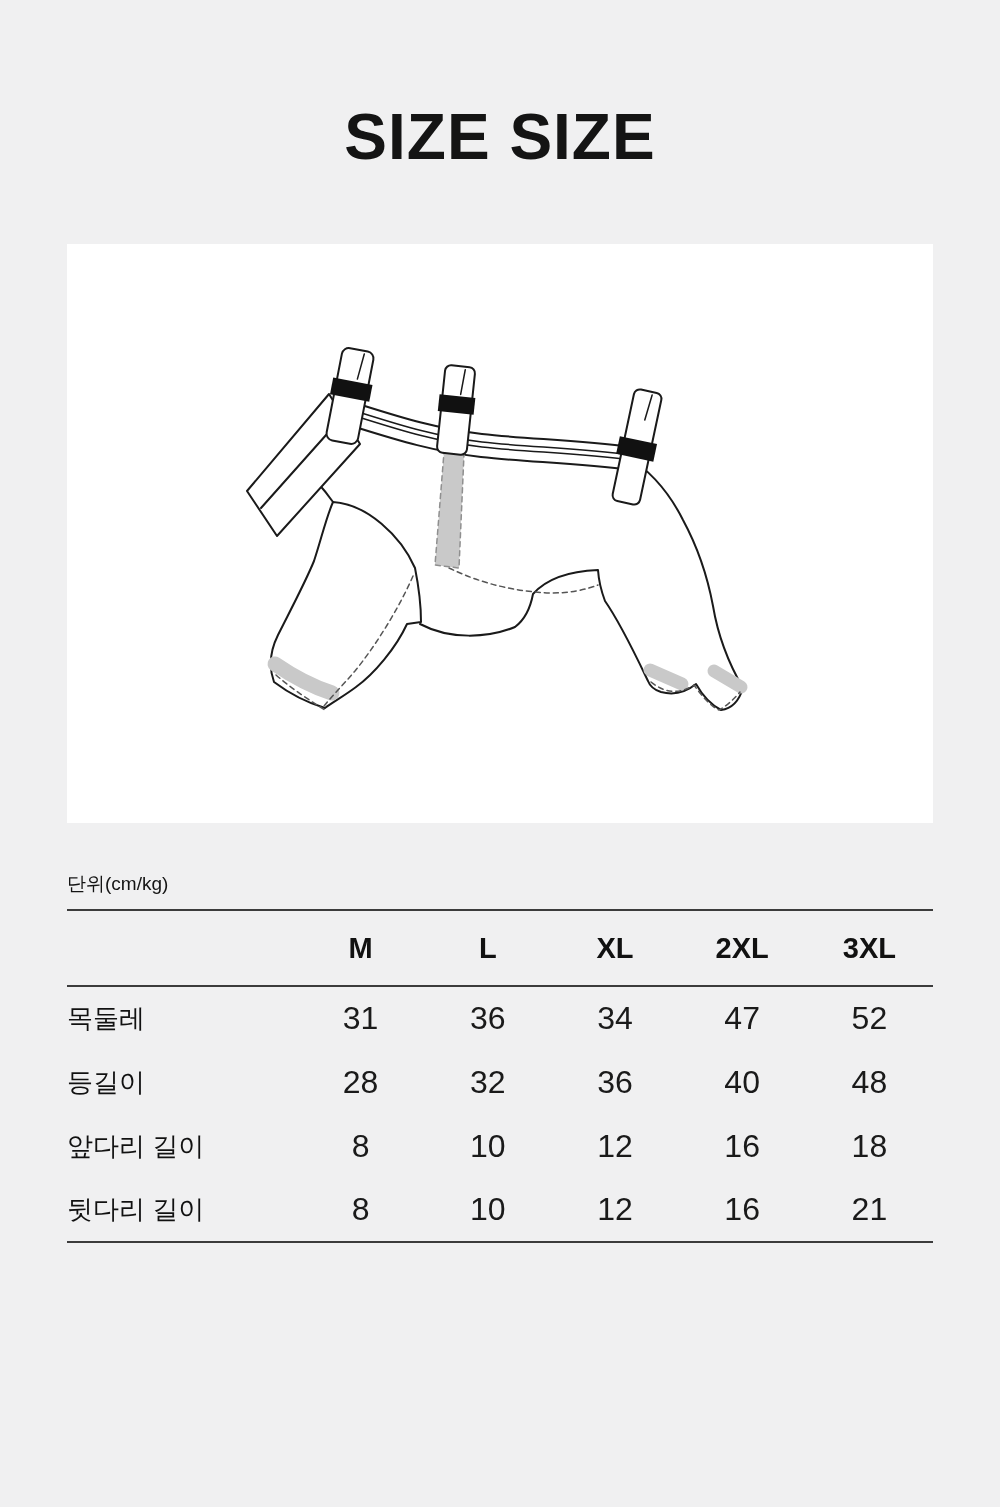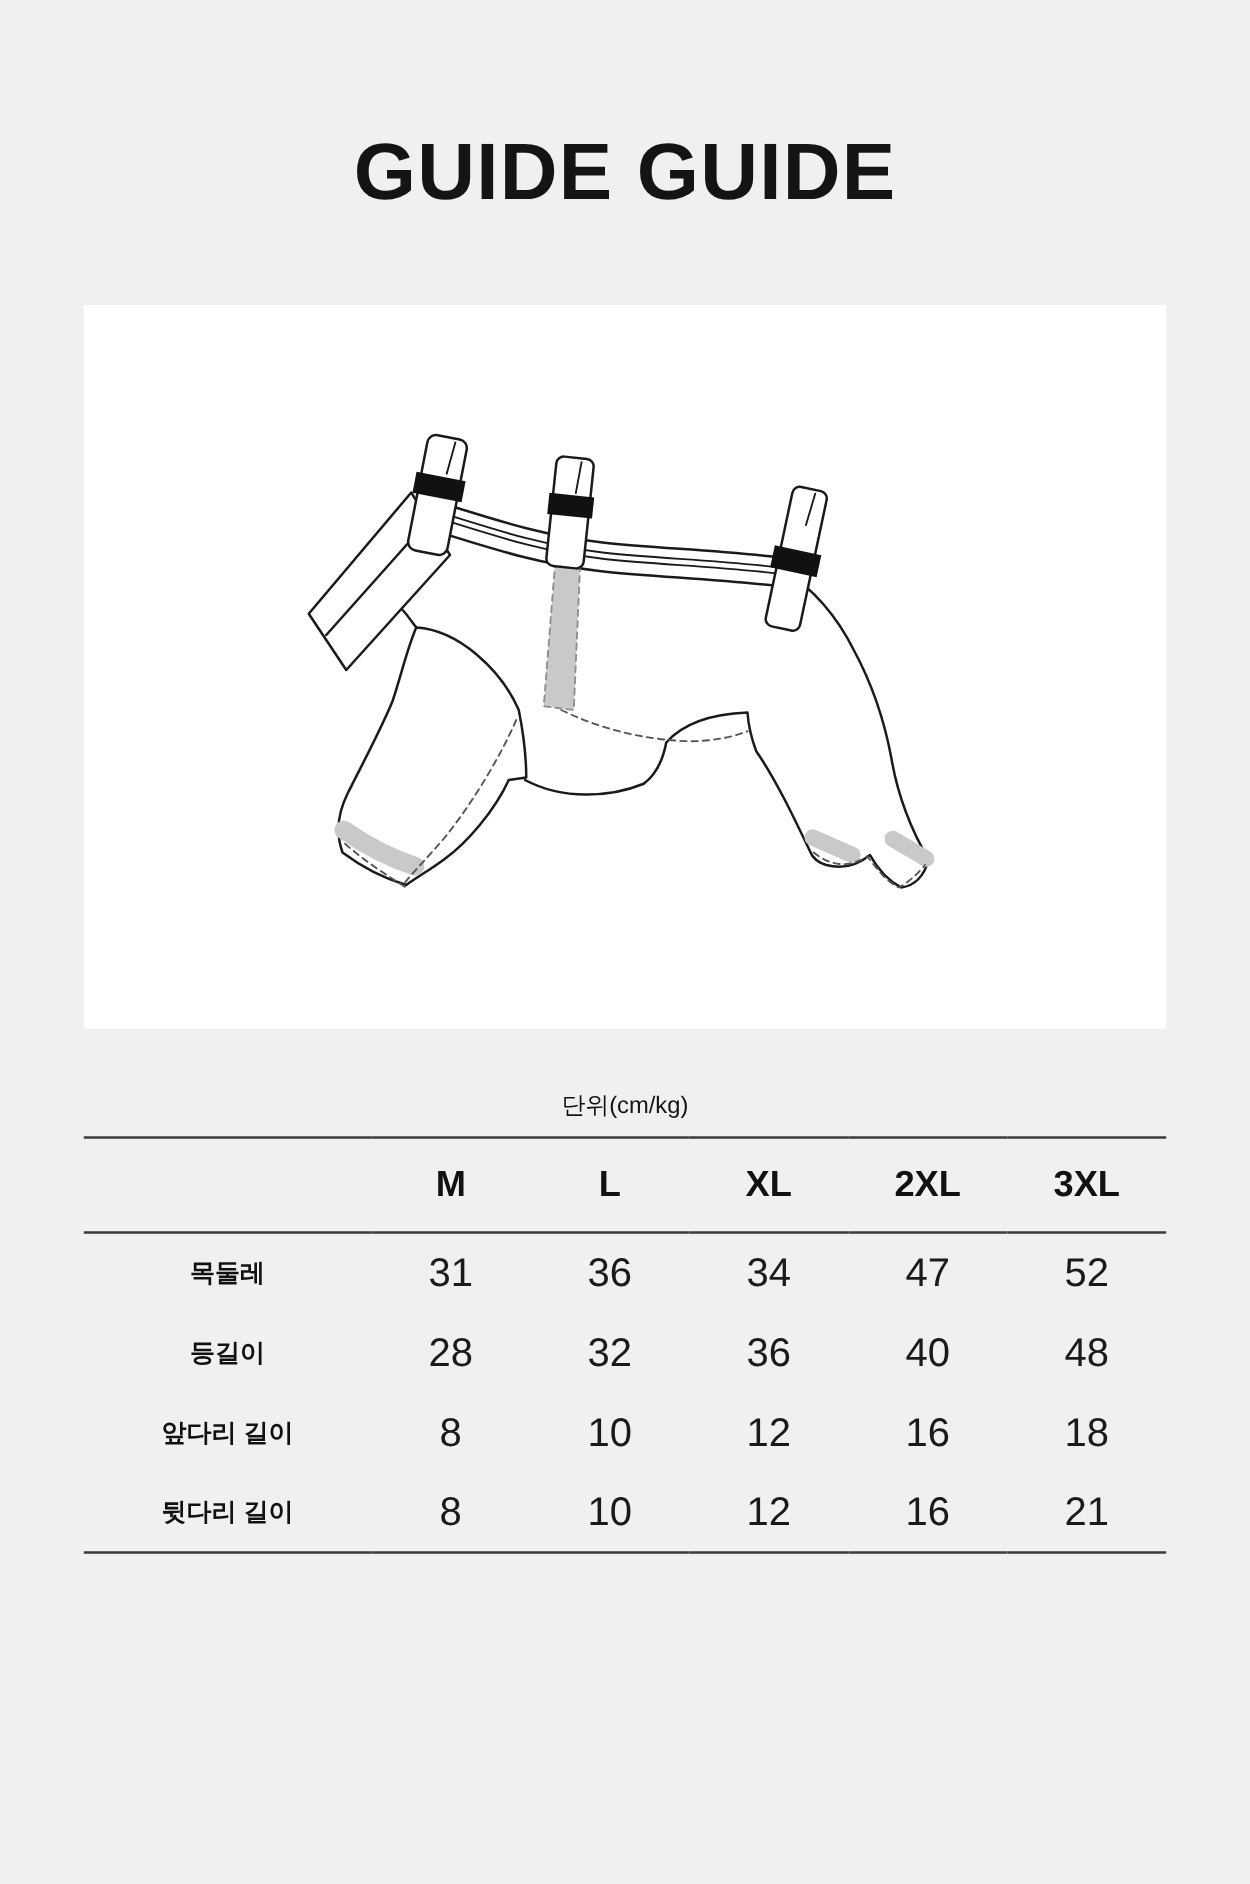--- a/index.html
+++ b/index.html
@@ -12,40 +12,40 @@
   .page-title{
     margin:0;padding-top:100px;height:80px;
     text-align:center;font-size:64px;font-weight:700;letter-spacing:1px;color:#141414;
   }
   .panel{
     width:866px;height:579px;margin:64px auto 0;background:#ffffff;
   }
   .content{width:866px;margin:0 auto}
   .unit-label{
     margin-top:48px;margin-bottom:12px;
-    text-align:center;font-size:19px;color:#141414;
+    text-align:left;font-size:19px;color:#141414;
   }
   table.size-table{
     width:100%;border-collapse:collapse;table-layout:fixed;
     border-top:2px solid #3c3c3c;border-bottom:2px solid #3c3c3c;
   }
   table.size-table col.label-col{width:230px}
   table.size-table thead tr{height:76px;border-bottom:2px solid #3c3c3c}
   table.size-table thead th{font-size:29px;font-weight:700;text-align:center;padding:0}
   table.size-table tbody tr{height:64px}
-  table.size-table tbody th{font-size:20px;font-weight:700;text-align:center;padding:0}
+  table.size-table tbody th{font-size:26px;font-weight:400;text-align:left;padding:0}
   table.size-table tbody td{font-size:32px;font-weight:400;text-align:center;padding:0;color:#1a1a1a}
   .footnote{
     margin:26px 0 0;font-size:19px;color:#222;
   }
 </style>
 </head>
 <body>
 
-<h1 class="page-title">GUIDE GUIDE</h1>
+<h1 class="page-title">SIZE SIZE</h1>
 
 <div class="panel">
   <svg width="866" height="579" viewBox="0 0 866 579" aria-hidden="true">
     <g stroke="#1a1a1a" stroke-width="2" fill="none" stroke-linecap="round" stroke-linejoin="round">
 
       <path fill="#ffffff" stroke="none" d="M290,188 C380,204 480,206 560,212 C585,228 603,250 616,276 C629,300 640,330 646,362 C651,392 662,420 676,444 Q670,464 654,466 Q639,458 629,440 Q613,453 594,448 Q584,445 581,437 C569,412 554,380 538,357 Q532,341 531,326 C506,327 481,333 466,350 C463,366 456,377 448,383 C421,394 383,396 353,380 L352,320 C340,285 315,258 280,240 C270,225 278,200 290,188 Z"></path>
 
       <path d="M560,212 C585,228 603,250 616,276 C629,300 640,330 646,362 C651,392 662,420 676,444 Q670,464 654,466 Q639,458 629,440 Q613,453 594,448 Q584,445 581,437 C569,412 554,380 538,357 Q532,341 531,326 C506,327 481,333 466,350 C463,366 456,377 448,383 C421,394 383,396 353,380"></path>
 
       <path stroke="#c9c9c9" stroke-width="13" d="M583,426 L615,440"></path>

